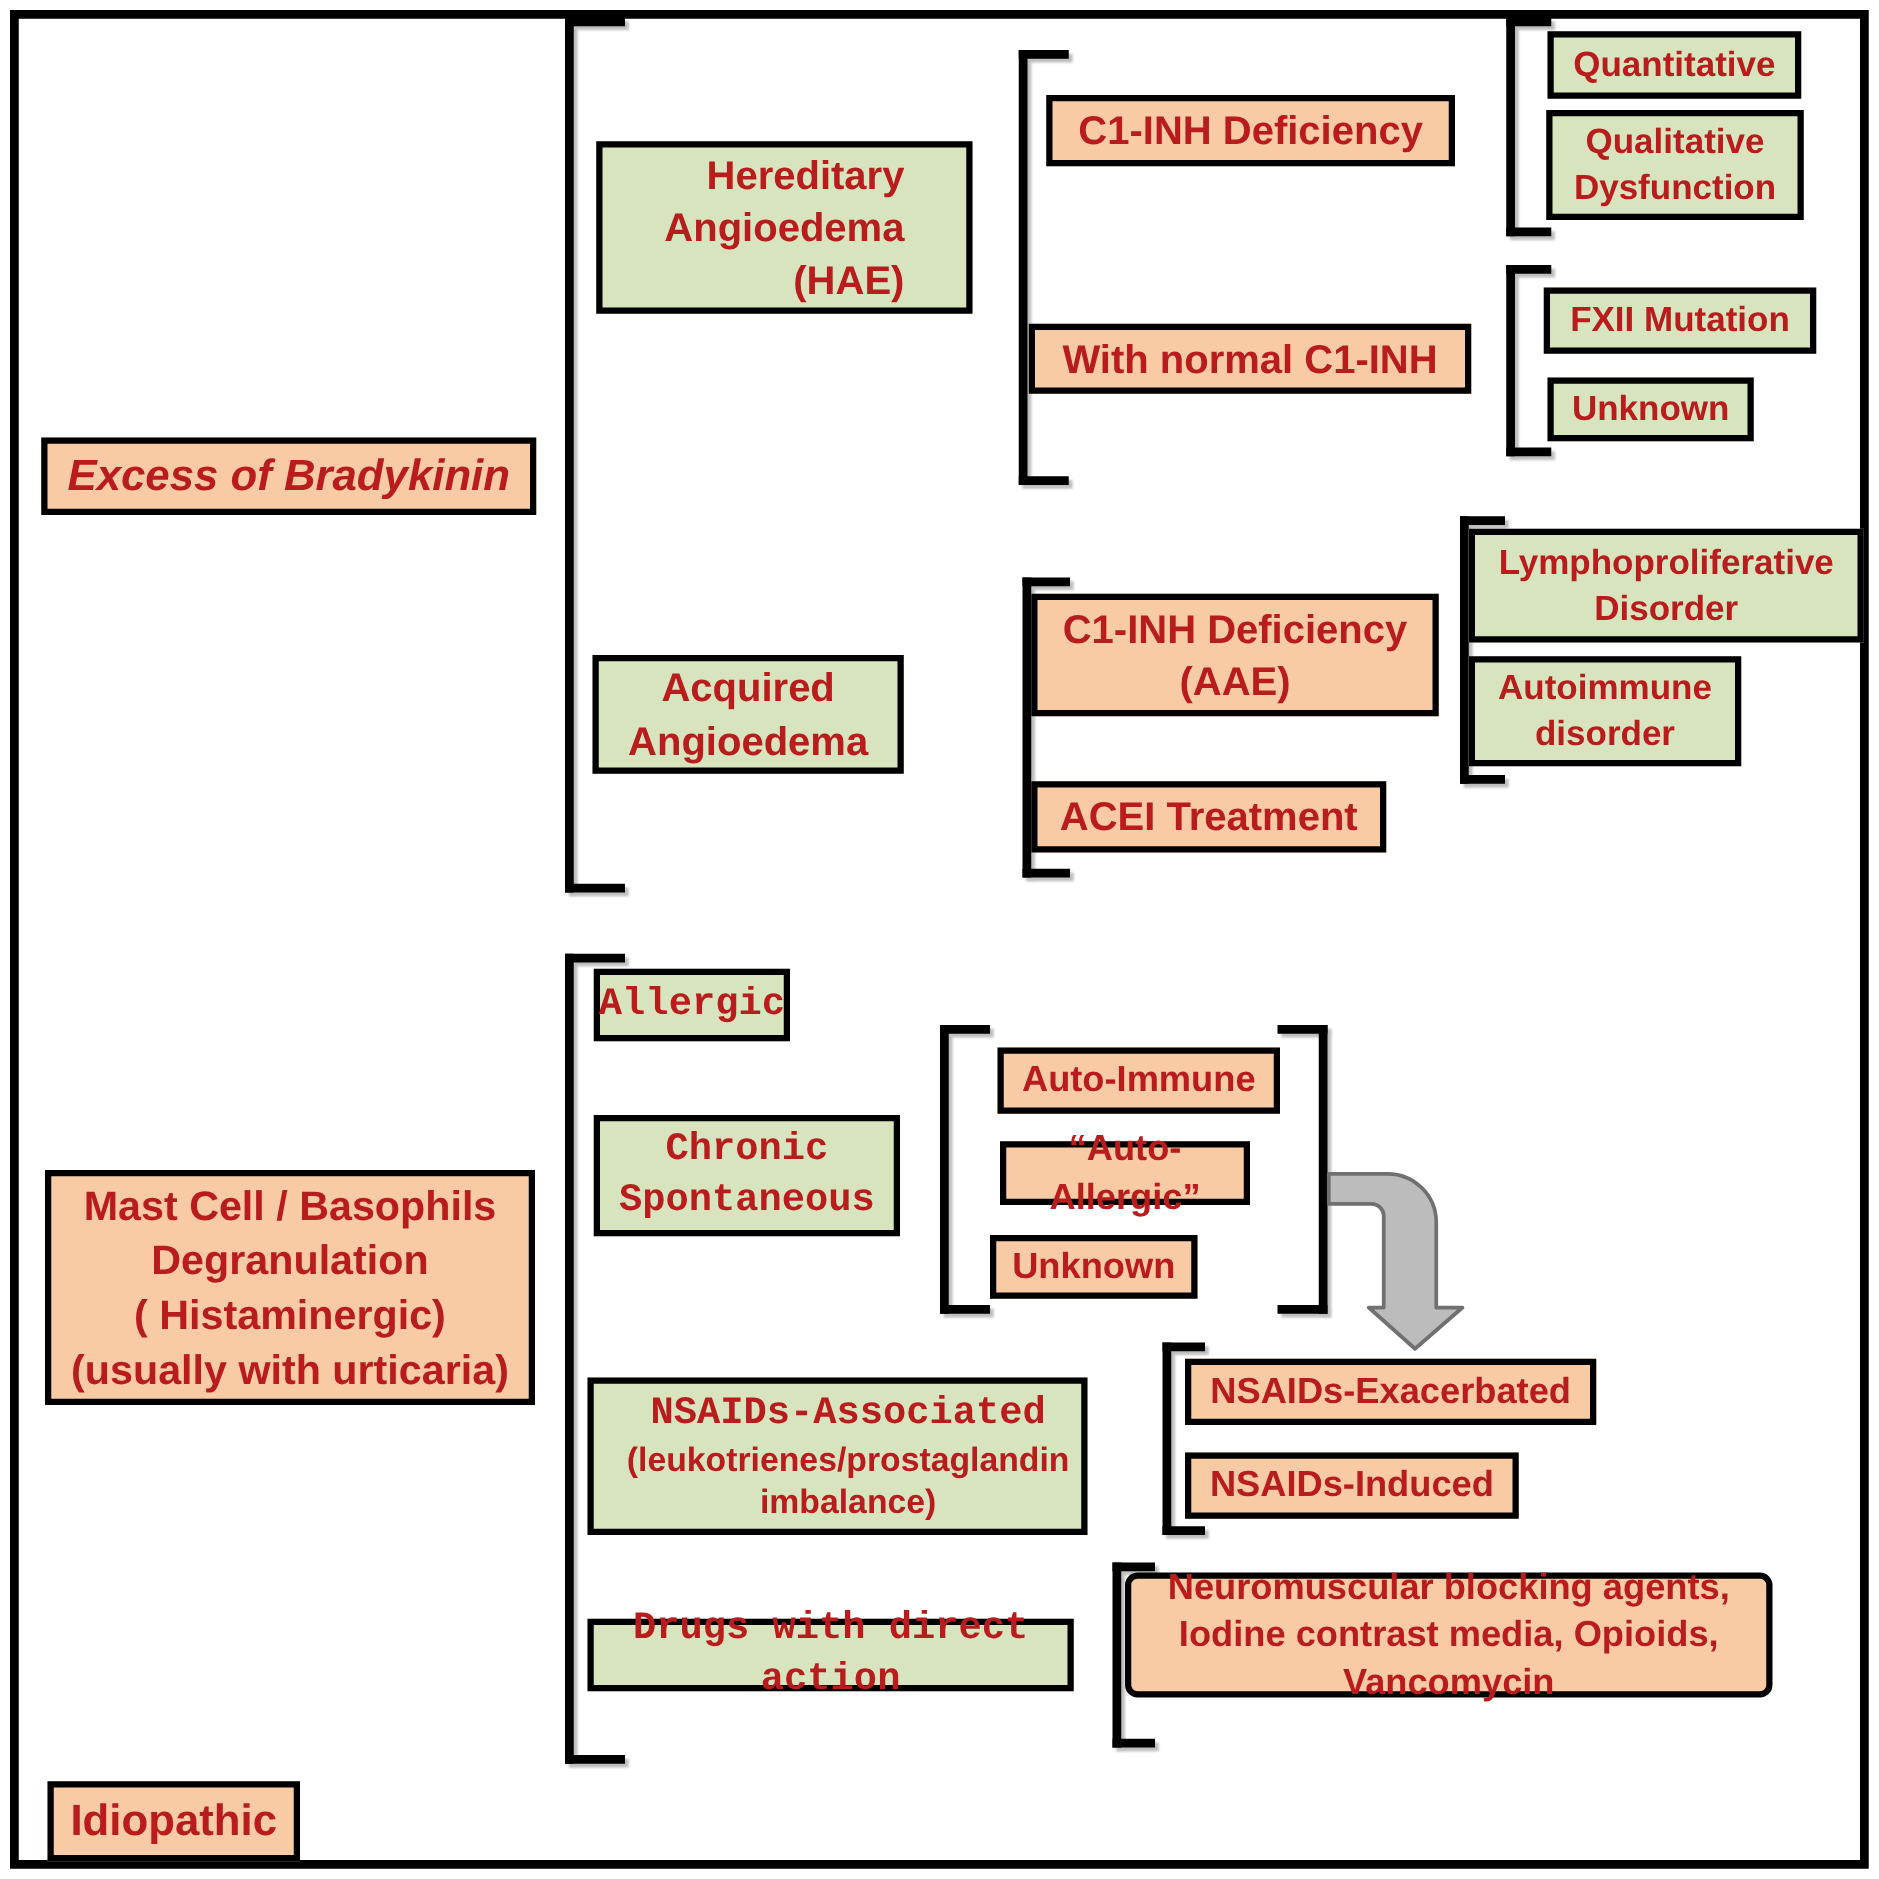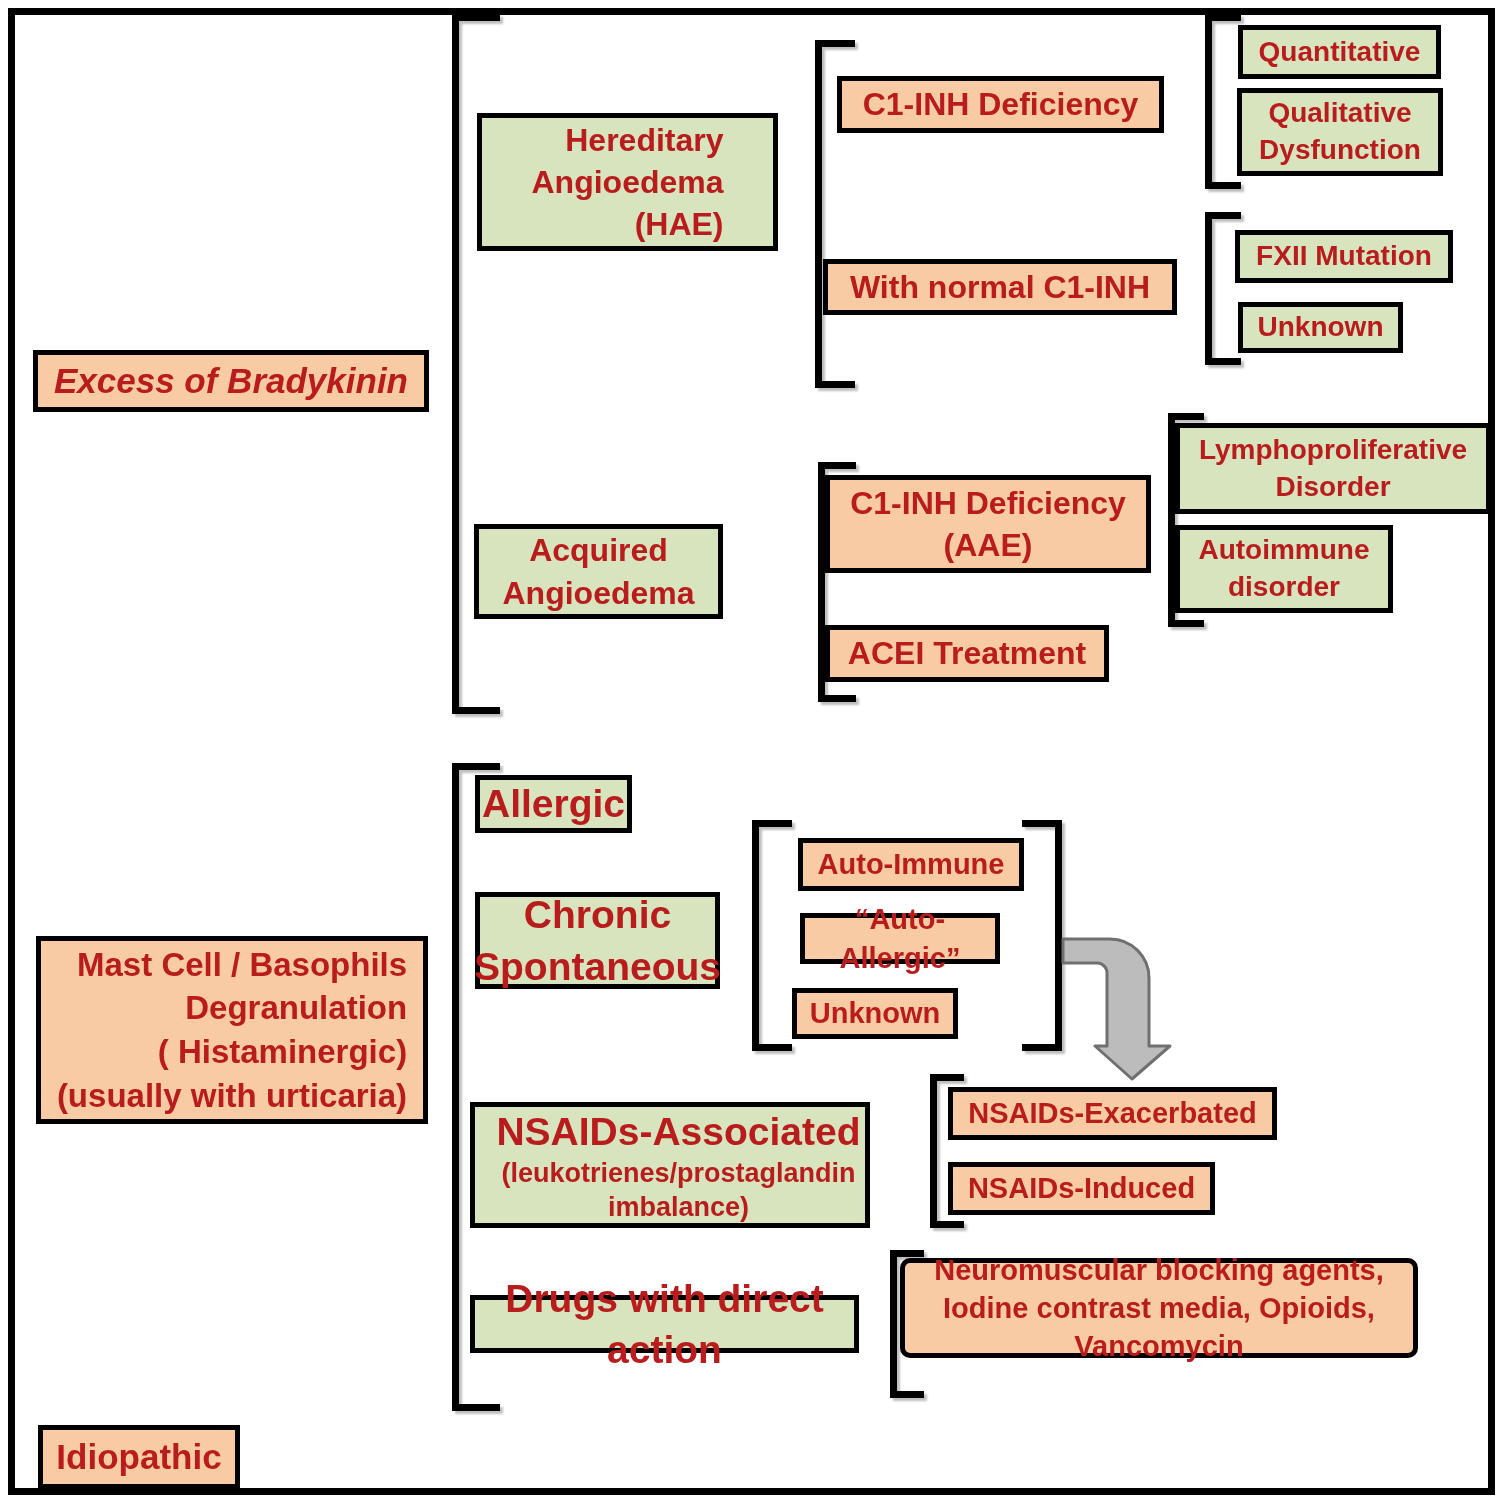--- a/index.html
+++ b/index.html
@@ -57,35 +57,35 @@
   }
   #arrow-svg {
     position: absolute;
     left: 0; top: 0;
     width: 1503px; height: 1503px;
     pointer-events: none;
   }
   .fs35 { font-size: 35px; }
   .fs33 { font-size: 33px; }
   .fs32 { font-size: 32px; }
-  .fs31 { font-size: 39px; }
+  .fs31 { font-size: 31px; font-family: Liberation Mono, monospace; }
   .fs29 { font-size: 29px; }
   .fs28 { font-size: 28px; }
   .sub  { font-size: 27px; line-height: 1.25; }
 </style>
 </head>
 <body>
 
 <div id="canvas">
 
   <div id="frame"></div>
 
   <div class="box orange fs35" style="left:33px; top:350px; width:396px; height:62px;font-style:italic;">Excess of Bradykinin</div>
 
-  <div class="box orange fs33" style="left:36px; top:936px; width:392px; height:188px;text-align:right;">Mast Cell / Basophils
+  <div class="box orange fs33" style="left:36px; top:936px; width:392px; height:188px;">Mast Cell / Basophils
 Degranulation
 ( Histaminergic)
 (usually with urticaria)</div>
 
   <div class="box orange fs35" style="left:38px; top:1425px; width:202px; height:64px;">Idiopathic</div>
 
   <div class="bracket" style="left:452px; top:14px;  width:48px; height:700px;"></div>
   <div class="bracket" style="left:452px; top:763px; width:48px; height:648px;"></div>
 
   <div class="box green fs32" style="left:477px; top:113px; width:301px; height:138px;text-align:right;">Hereditary

